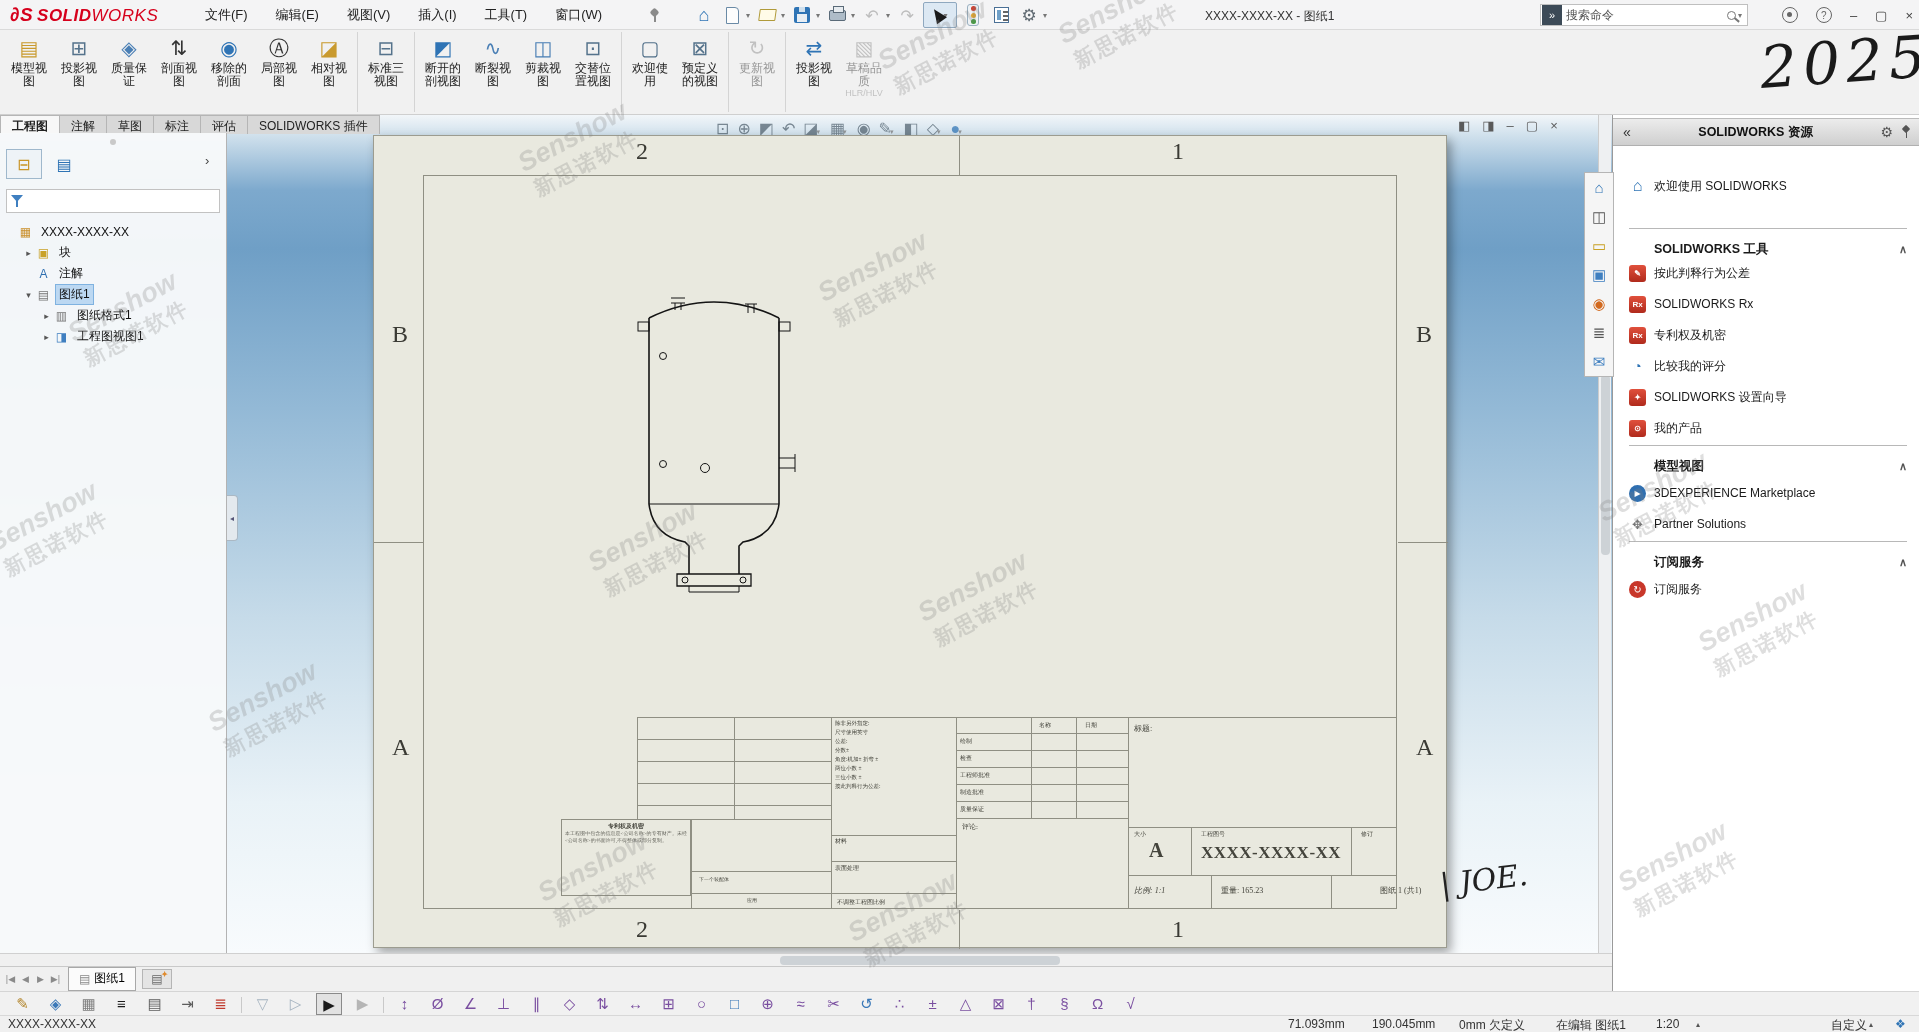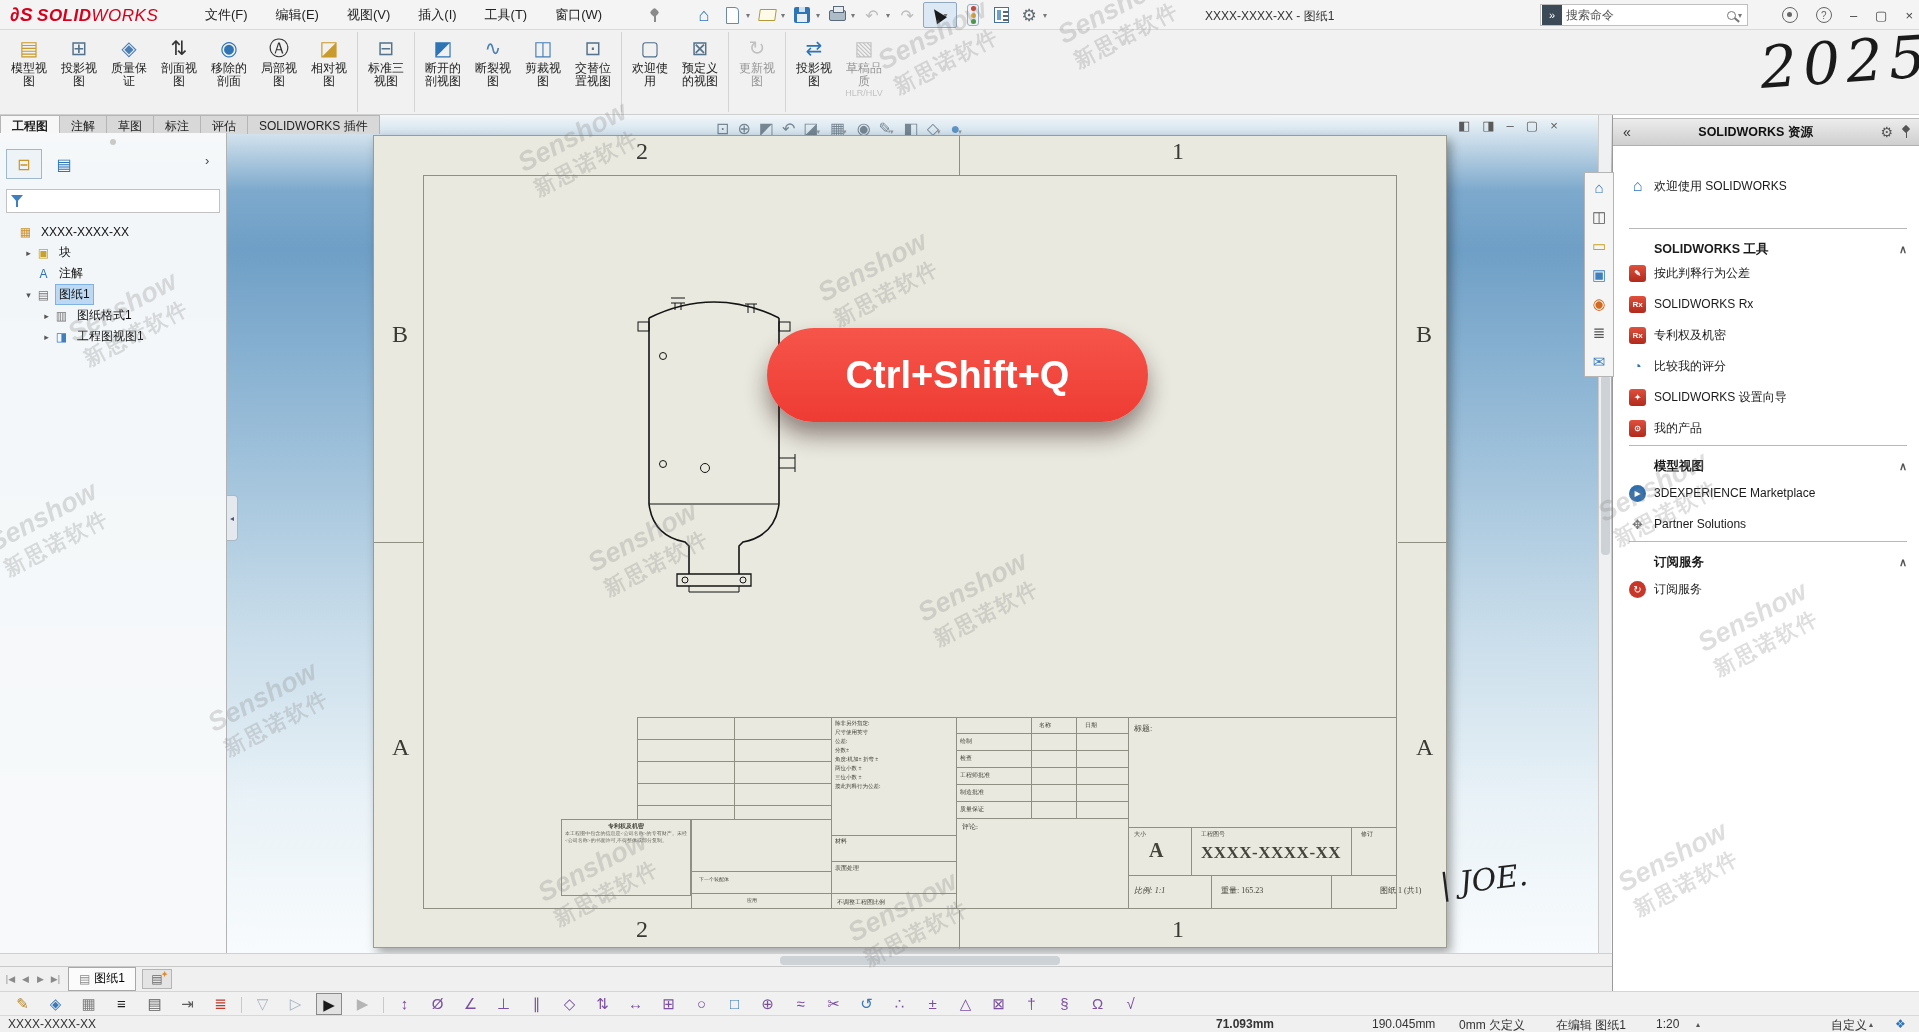--- a/index.html
+++ b/index.html
@@ -516,23 +516,20 @@
         <span class="tb-t f5" style="left:138px; top:159px;">下一个装配体</span>
         <span class="tb-t f5" style="left:186px; top:180px;">应用</span>
         <div class="propbox">
           <div class="pt">专利权及机密</div>
           <div class="pb">本工程图中包含的信息是&lt;公司名称&gt;的专有财产。未经&lt;公司名称&gt;的书面许可,不得整体或部分复制。</div>
         </div>
       </div>
     </div>
   </div>
 
-  <div class="pill">
-      <span>Ctrl+Shift+Q</span>
-    </div>
   <div class="signature">| JOE.</div>
 
   <div class="fpanel">
     <div class="fp-dot"></div>
     <div class="fp-tabs">
       <div class="fp-tab on" style="color:#c9962a">⊟</div>
       <div class="fp-tab" style="color:#2f74b5">▤</div>
     </div>
     <div class="fp-chevron">›</div>
     <div class="filterbox">
@@ -757,21 +754,21 @@
       <div class="bic"><i></i><span style="color: rgb(122, 79, 160);">△</span></div>
       <div class="bic"><i></i><span style="color: rgb(122, 79, 160);">⊠</span></div>
       <div class="bic"><i></i><span style="color: rgb(122, 79, 160);">†</span></div>
       <div class="bic"><i></i><span style="color: rgb(122, 79, 160);">§</span></div>
       <div class="bic"><i></i><span style="color: rgb(122, 79, 160);">Ω</span></div>
       <div class="bic"><i></i><span style="color: rgb(122, 79, 160);">√</span></div>
     </div>
 
   <div class="statusbar">
     <span style="left:8px;">XXXX-XXXX-XX</span>
-    <span style="left:1216px;font-weight:bold;">71.093mm</span>
+    <span style="left:1288px;">71.093mm</span>
     <span style="left:1372px;">190.045mm</span>
     <span style="left:1459px;">0mm 欠定义</span>
     <span style="left:1556px;">在编辑 图纸1</span>
     <span style="left:1656px;">1:20</span>
     <span class="sb-caret" style="left:1696px; top:4px;">▴</span>
     <span style="left:1831px;">自定义</span>
     <span class="sb-caret" style="left:1869px; top:4px;">▴</span>
     <span style="left:1895px; color:#2f74b5;">❖</span>
   </div>
 

